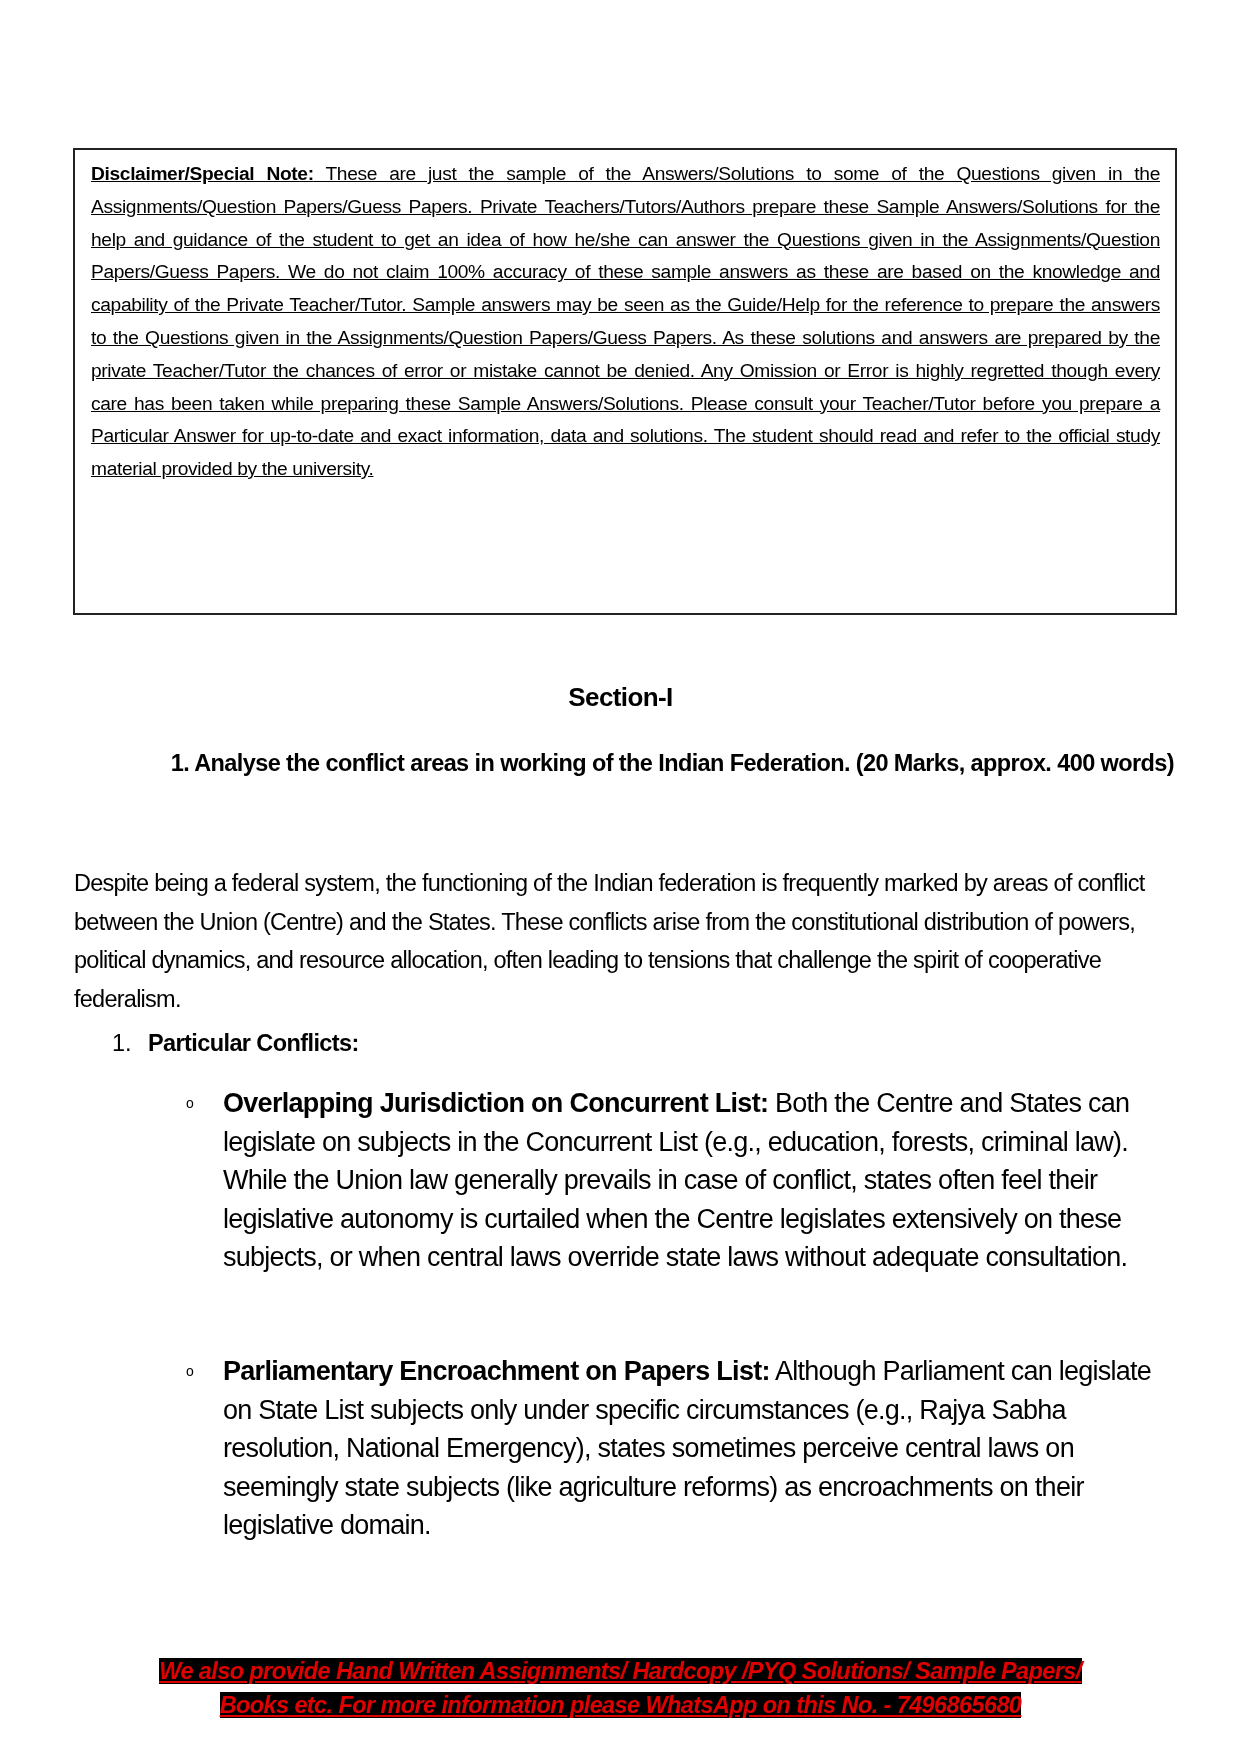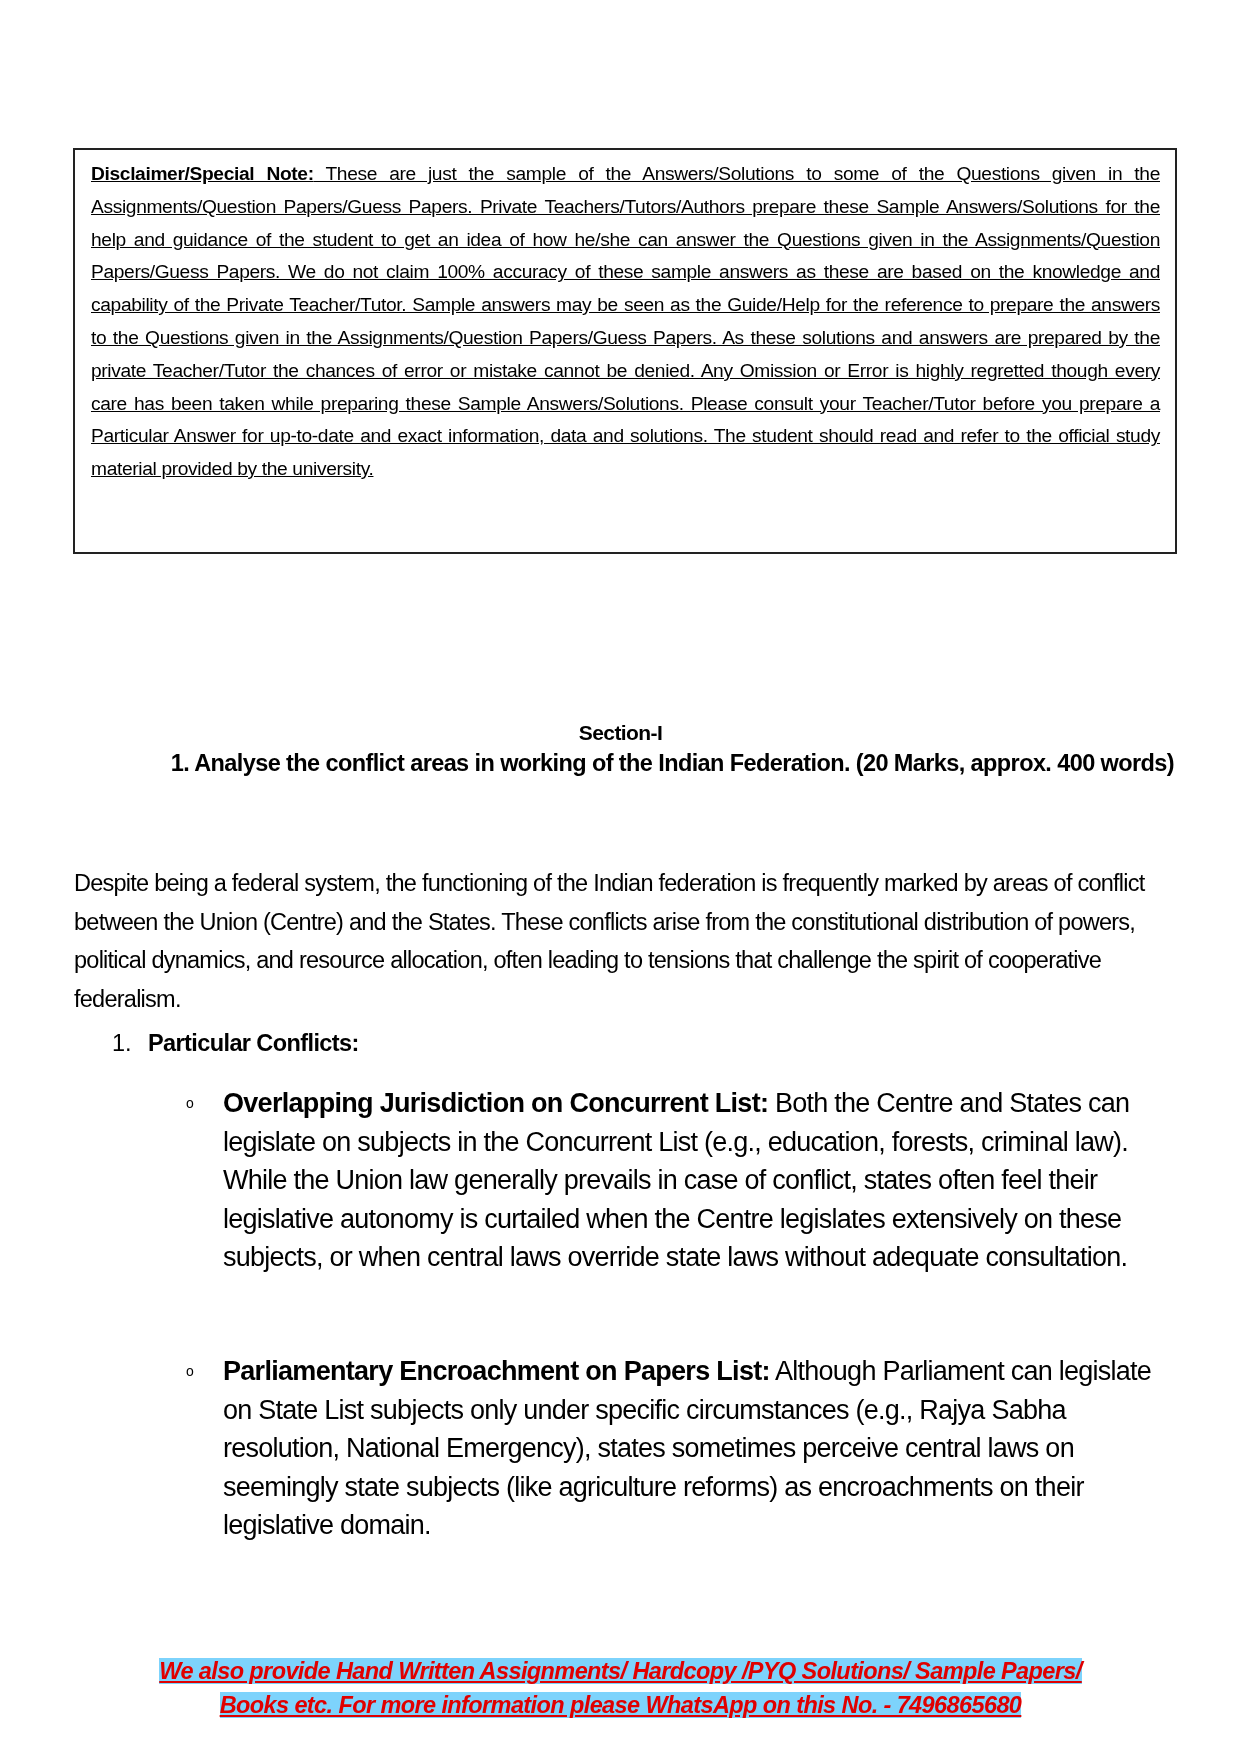--- a/index.html
+++ b/index.html
@@ -1,28 +1,28 @@
 <!DOCTYPE html>
 <html><head>
 <meta charset="utf-8">
 <style>
   html, body { margin: 0; padding: 0; background: #ffffff; }
   body { width: 1241px; height: 1755px; position: relative; overflow: hidden; color: #000; }
   .page { position: absolute; left: 0; top: 0; width: 1241px; height: 1755px; }
   .disclaimer {
-    position: absolute; left: 73px; top: 148px; width: 1104px; height: 406px;
+    position: absolute; left: 73px; top: 148px; width: 1104px; height: 467px;
     border: 2px solid #222; box-sizing: border-box;
     padding: 8px 15px 0 16px;
     font-family: "Liberation Sans", sans-serif; font-size: 19.2px; line-height: 32.8px;
     text-align: justify; text-decoration: underline; letter-spacing: -0.35px;
   }
   .disclaimer b { font-weight: bold; }
   .section-title {
     position: absolute; left: 0; width: 1241px; top: 682px; text-align: center;
-    font-family: "Liberation Sans", sans-serif; font-weight: bold; font-size: 21px; letter-spacing: -0.6px; margin-top: 39px;
+    font-family: "Liberation Sans", sans-serif; font-weight: bold; font-size: 26px; letter-spacing: -0.6px;
   }
   .question {
     position: absolute; left: 74px; top: 744px; width: 1100px;
     font-family: "Liberation Sans", sans-serif; font-weight: bold; font-size: 23.5px; line-height: 38px; letter-spacing: -0.6px; text-align: right;
   }
   .intro {
     position: absolute; left: 74px; top: 844px; width: 1110px;
     font-family: "Liberation Sans", sans-serif; font-size: 23.5px; line-height: 38.5px; letter-spacing: -0.75px; margin-top: 20px;
   }
   .list-num {
@@ -40,21 +40,21 @@
   .sub-item {
     position: absolute; left: 223px; width: 960px;
     font-family: "Liberation Sans", sans-serif; font-size: 27px; line-height: 38.5px; letter-spacing: -0.75px;
   }
   .sub-item b { letter-spacing: -0.7px; }
   .footer {
     position: absolute; left: 0; width: 1241px; top: 1654px; text-align: center;
     font-family: "Liberation Sans", sans-serif; font-weight: bold; font-style: italic;
     font-size: 23.5px; line-height: 34px; color: #e00000; letter-spacing: -0.6px;
   }
-  .footer span { background: #7dd3fc; text-decoration: underline; margin-top: 12px; }
+  .footer span { background: #000000; text-decoration: underline; margin-top: 12px; }
 </style>
 </head>
 <body>
 
 <div class="page">
 
   <div class="disclaimer">
     <b>Disclaimer/Special Note:</b><span> These are just the sample of the Answers/Solutions to some of the Questions given in the Assignments/Question Papers/Guess Papers. Private Teachers/Tutors/Authors prepare these Sample Answers/Solutions for the help and guidance of the student to get an idea of how he/she can answer the Questions given in the Assignments/Question Papers/Guess Papers. We do not claim 100% accuracy of these sample answers as these are based on the knowledge and capability of the Private Teacher/Tutor. Sample answers may be seen as the Guide/Help for the reference to prepare the answers to the Questions given in the Assignments/Question Papers/Guess Papers. As these solutions and answers are prepared by the private Teacher/Tutor the chances of error or mistake cannot be denied. Any Omission or Error is highly regretted though every care has been taken while preparing these Sample Answers/Solutions. Please consult your Teacher/Tutor before you prepare a Particular Answer for up-to-date and exact information, data and solutions. The student should read and refer to the official study material provided by the university.</span>
   </div>
 

